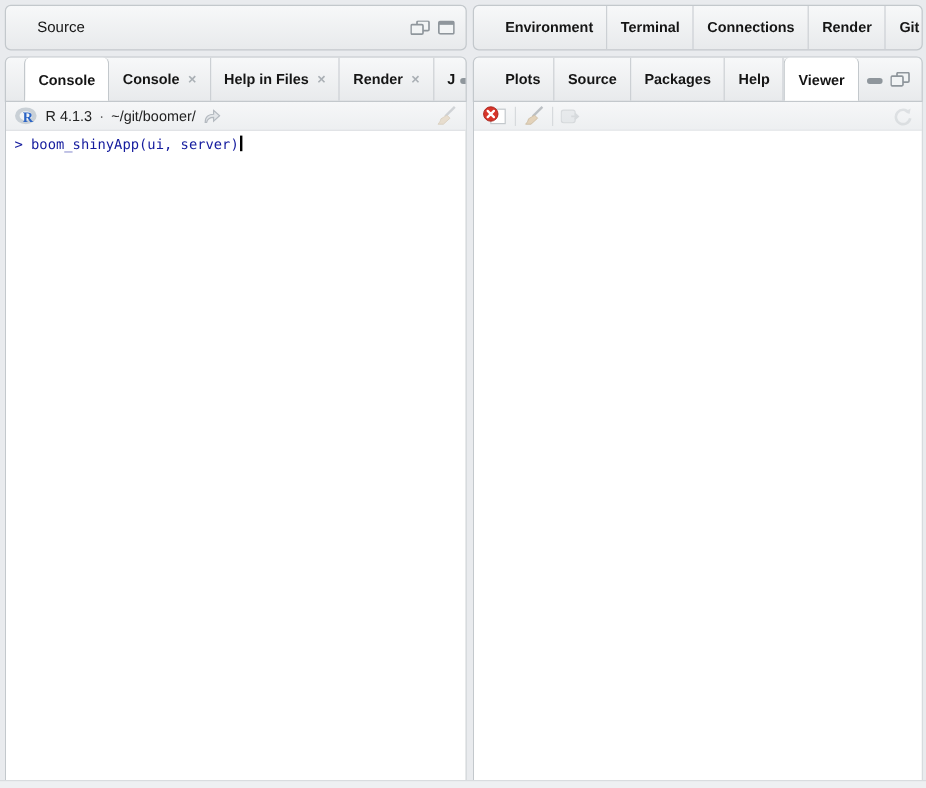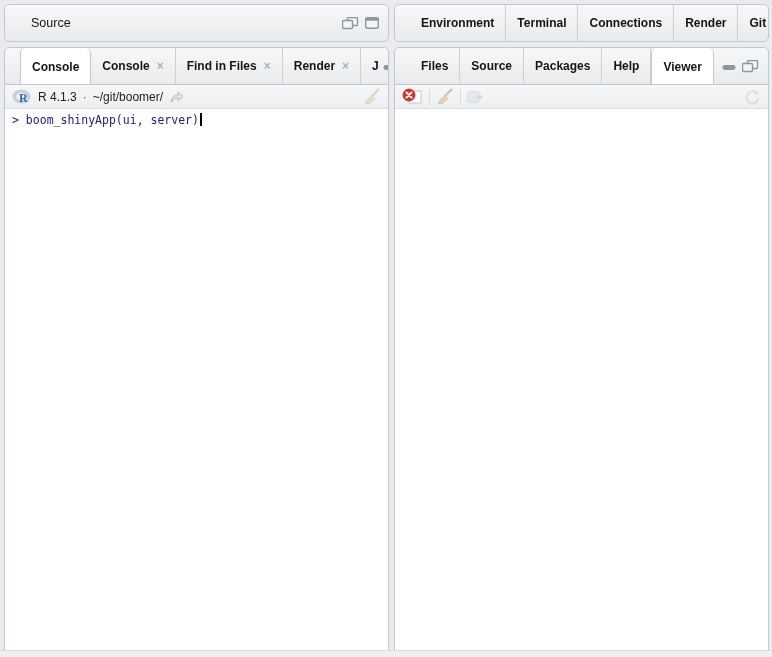--- a/index.html
+++ b/index.html
@@ -125,21 +125,21 @@
 
   <div class="tabbar mt">
     <div class="tab first active">
       <span>Console</span>
     </div>
     <div class="tab">
       <span>Console</span>
       <span class="close-x">×</span>
     </div>
     <div class="tab">
-      <span>Find in Files</span>
+      <span>Help in Files</span>
       <span class="close-x">×</span>
     </div>
     <div class="tab">
       <span>Render</span>
       <span class="close-x">×</span>
     </div>
     <div class="tab truncated">
       <span>J</span>
     </div>
     <div class="winbtns">
@@ -201,21 +201,21 @@
     <div class="tab">
       <span>Git</span>
     </div>
     <div class="tab truncated">
       <span>Tutor</span>
     </div>
   </div>
 
   <div class="tabbar mt">
     <div class="tab first">
-      <span>Files</span>
+      <span>Plots</span>
     </div>
     <div class="tab">
       <span>Source</span>
     </div>
     <div class="tab">
       <span>Packages</span>
     </div>
     <div class="tab">
       <span>Help</span>
     </div>

